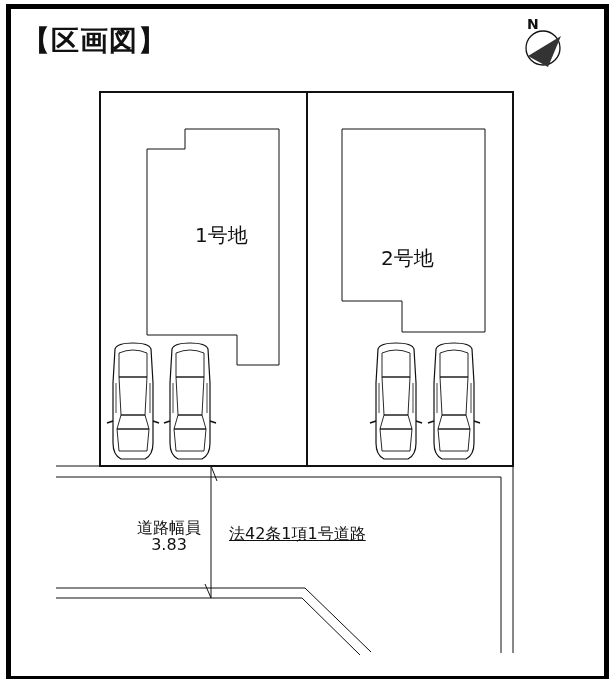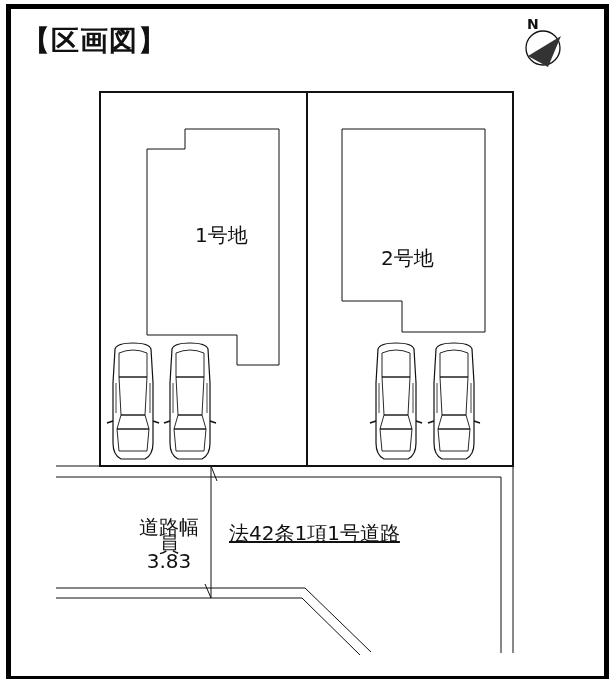--- a/index.html
+++ b/index.html
@@ -1,21 +1,21 @@
 <!DOCTYPE html>
 <html><head>
 <meta charset="utf-8">
 <style>
   html, body { margin:0; padding:0; background:#fff; }
   body { width:611px; height:679px; position:relative; overflow:hidden; font-family:"DejaVu Sans", sans-serif; }
   .frame { position:absolute; left:6px; top:4px; width:593px; height:667px; border:5px solid #000; box-sizing:content-box; }
   .title { position:absolute; left:22px; top:18px; font-size:28px; font-weight:bold; letter-spacing:1px; color:#111; line-height:46px; }
   svg.plan { position:absolute; left:0; top:0; }
   .lbl { position:absolute; font-size:20px; color:#111; }
-  .small { position:absolute; font-size:20px; color:#111; text-align:center; line-height:17px; }
+  .small { position:absolute; font-size:16px; color:#111; text-align:center; line-height:17px; }
   .north { position:absolute; left:527px; top:16px; font-weight:bold; font-size:14px; color:#111; }
 </style>
 </head>
 <body>
 
 <div class="frame"></div>
 
 <div class="title">【区画図】</div>
 
 <svg class="plan" width="611" height="679" viewBox="0 0 611 679">

